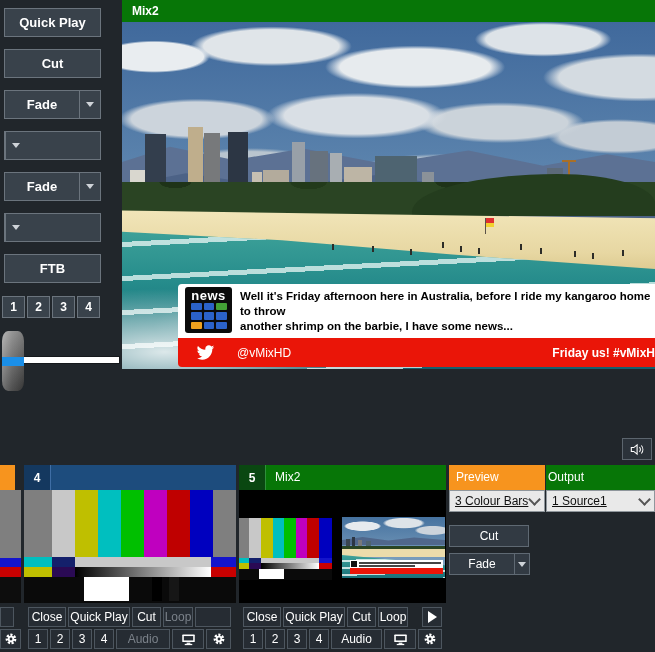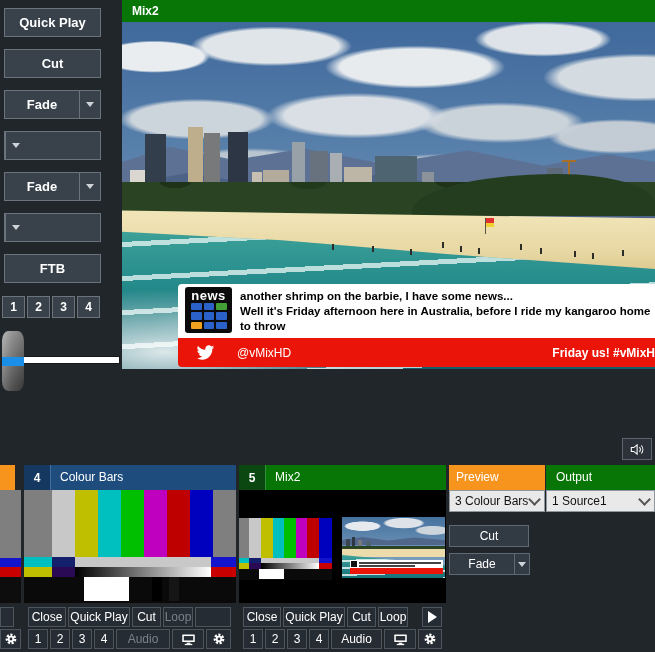--- a/index.html
+++ b/index.html
@@ -95,21 +95,21 @@
 
   
   .panel-header{position:absolute;height:25px;display:flex;color:#fff;font-size:12px;box-sizing:border-box;}
   .panel-header .num{width:26px;display:flex;align-items:center;justify-content:center;font-weight:bold;}
   .panel-header .title{line-height:25px;padding-left:9px;}
   .tb-row{position:absolute;display:flex;gap:2px;height:20px;}
   .tbtn{background:#262c33;border:1px solid #4d565f;box-sizing:border-box;color:#fff;font-size:12px;display:flex;align-items:center;justify-content:center;}
   .tbtn.dim{color:#7b828a;}
   .chev{width:7px;height:7px;border-right:2px solid #555;border-bottom:2px solid #555;transform:rotate(45deg);margin-top:-3px;}
   .ddl{background:#e9e9e9;border:1px solid #8f969c;box-sizing:border-box;color:#111;font-size:12px;display:flex;align-items:center;padding:0 5px;}
-  .ddl .lbl{flex:1;}
+  .ddl .lbl{flex:1;text-decoration:underline;}
   .hdr-btn{background:#323a43;border:1px solid #5f6973;box-sizing:border-box;color:#fff;font-size:12px;display:flex;align-items:center;justify-content:center;}
   .playtri{width:0;height:0;border-top:6px solid transparent;border-bottom:6px solid transparent;border-left:9px solid #fff;}
 </style>
 </head>
 <body>
 
 <div class="sbtn" style="top:8px">Quick Play</div>
 <div class="sbtn" style="top:49px">Cut</div>
 <div class="sbtn split" style="top:90px">
   <span class="main">Fade</span>
@@ -195,22 +195,22 @@
             <div style="background:#43a036"></div>
           <div style="background:#2b62c9"></div>
             <div style="background:#2b62c9"></div>
             <div style="background:#2b62c9"></div>
           <div style="background:#f0a21e"></div>
             <div style="background:#2b62c9"></div>
             <div style="background:#2b62c9"></div>
         </div>
       </div>
       <div class="tweet-text">
+        <div>Well it's Friday afternoon here in Australia, before I ride my kangaroo home to throw</div>
         <div>another shrimp on the barbie, I have some news...</div>
-        <div>Well it's Friday afternoon here in Australia, before I ride my kangaroo home to throw</div>
       </div>
     </div>
     <div class="tweet-bar">
       <svg class="bird" width="19" height="16" viewBox="0 0 24 20">
         <path fill="#fff" d="M23 2.3c-.8.4-1.7.7-2.6.8A4.6 4.6 0 0 0 22.4.6c-.9.5-1.9.9-2.9 1.1A4.5 4.5 0 0 0 11.7 5c0 .4 0 .7.1 1A12.8 12.8 0 0 1 2.5 1.3a4.5 4.5 0 0 0 1.4 6A4.4 4.4 0 0 1 1.8 6.8v.1a4.5 4.5 0 0 0 3.6 4.4c-.6.2-1.3.2-2 .1a4.5 4.5 0 0 0 4.2 3.1A9 9 0 0 1 .9 16.4a12.7 12.7 0 0 0 6.9 2c8.3 0 12.8-6.8 12.8-12.8v-.6c.9-.6 1.6-1.4 2.4-2.7z"></path>
       </svg>
       <span class="handle">@vMixHD</span>
       <span class="promo">Friday us! #vMixH</span>
     </div>
   </div>
@@ -234,21 +234,20 @@
   <svg width="14" height="14" viewBox="0 0 24 24">
     <circle cx="12" cy="12" r="7" fill="none" stroke="#fff" stroke-width="4.5" stroke-dasharray="3.6 2.6"></circle>
     <circle cx="12" cy="12" r="5.6" fill="#fff"></circle>
     <circle cx="12" cy="12" r="2.4" fill="#262c33"></circle>
   </svg>
 </div>
 
 <div class="abs" style="left:24px;top:465px;width:212px;height:187px">
   <div class="panel-header" style="left:0;top:0;width:212px;background:#1d4c7d">
     <span class="num" style="background:#14385f;border-right:1px solid #3f6ea5">4</span>
-    <span class="title">Colour Bars</span>
   </div>
   <div class="abs" style="left:0;top:25px;width:212px;height:113px;background:#000">
     <div class="abs" style="left:0;top:0;width:212px;height:67px;background:linear-gradient(90deg,#7f7f7f 0 28px,#c8c8c8 28px 51px,#bfbf00 51px 74px,#00bfbf 74px 97px,#00bf00 97px 120px,#bf00bf 120px 143px,#bf0000 143px 166px,#0000bf 166px 189px,#7f7f7f 189px 212px)"></div>
     <div class="abs" style="left:0;top:67px;width:212px;height:10px;background:linear-gradient(90deg,#00bfbf 0 28px,#14206b 28px 51px,#c8c8c8 51px 187px,#1414cc 187px 212px)"></div>
     <div class="abs" style="left:0;top:77px;width:212px;height:10px;background:linear-gradient(90deg,#bfbf00 0 28px,#2a0a54 28px 51px,transparent 51px 187px,#c80000 187px 212px),linear-gradient(90deg,#000 51px,#fff 187px)"></div>
     <div class="abs" style="left:0;top:87px;width:212px;height:26px;background:#0a0a0a">
       <div class="abs" style="left:60px;top:0;width:45px;height:24px;background:#fff"></div>
       <div class="abs" style="left:128px;top:0;width:10px;height:24px;background:#000"></div>
       <div class="abs" style="left:145px;top:0;width:10px;height:24px;background:#161616"></div>
     </div>
@@ -345,21 +344,21 @@
       <svg width="14" height="14" viewBox="0 0 24 24">
         <circle cx="12" cy="12" r="7" fill="none" stroke="#fff" stroke-width="4.5" stroke-dasharray="3.6 2.6"></circle>
         <circle cx="12" cy="12" r="5.6" fill="#fff"></circle>
         <circle cx="12" cy="12" r="2.4" fill="#262c33"></circle>
       </svg>
     </div>
   </div>
 </div>
 
 <div class="abs" style="left:449px;top:465px;width:96px;height:25px;background:#f7941e;color:#fff;font-size:12px;line-height:25px;padding-left:7px;box-sizing:border-box">Preview</div>
-<div class="abs" style="left:546px;top:465px;width:109px;height:25px;background:#077607;color:#fff;font-size:12px;line-height:25px;padding-left:10px;box-sizing:border-box">Output</div>
+<div class="abs" style="left:546px;top:465px;width:109px;height:25px;background:#077607;color:#fff;font-size:12px;line-height:25px;padding-left:2px;box-sizing:border-box">Output</div>
 
 <div class="ddl abs" style="left:449px;top:490px;width:96px;height:22px">
   <span class="lbl">3 Colour Bars</span>
   <span class="chev"></span>
 </div>
 <div class="ddl abs" style="left:546px;top:490px;width:109px;height:22px">
   <span class="lbl">1 Source1</span>
   <span class="chev"></span>
 </div>
 

